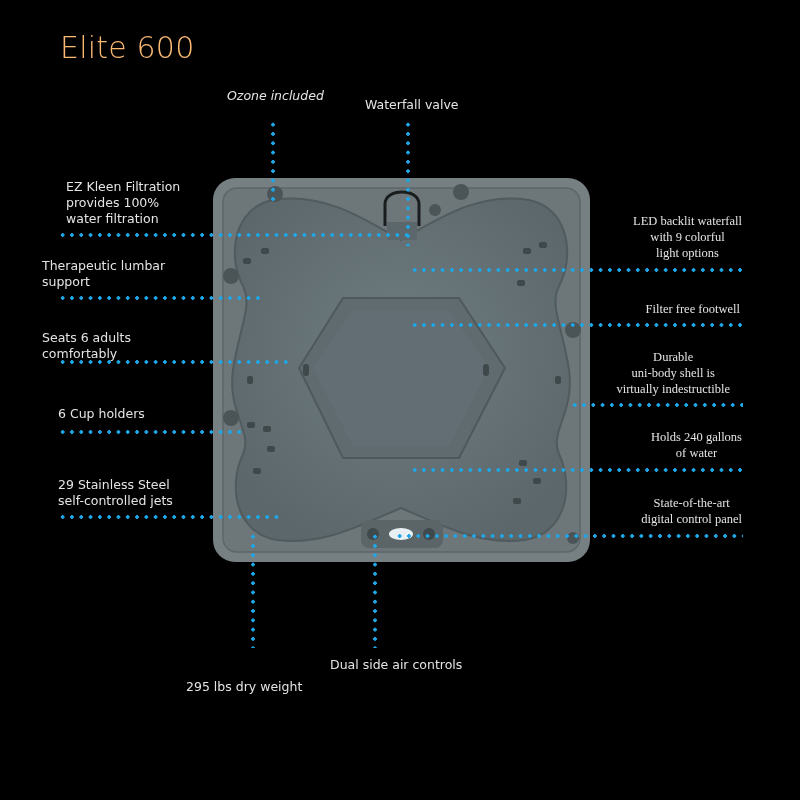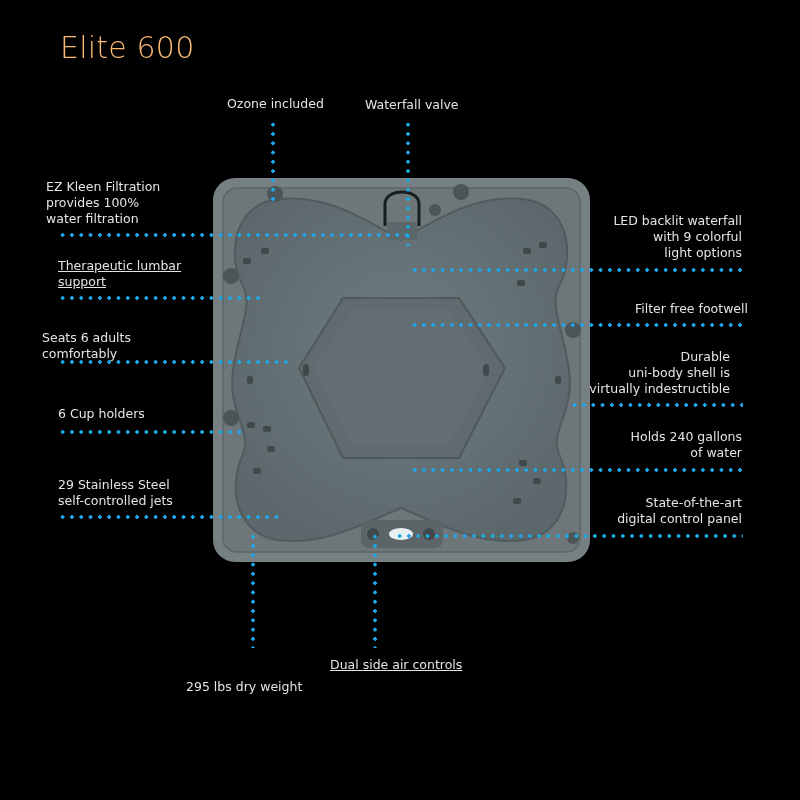--- a/index.html
+++ b/index.html
@@ -1,20 +1,20 @@
 <!DOCTYPE html>
 <html><head>
 <meta charset="utf-8">
 <style>
   html, body { margin:0; padding:0; }
   body { width:800px; height:800px; background:#000; position:relative; overflow:hidden;
          font-family:"DejaVu Sans", sans-serif; color:#e6e6e6; }
   .title { position:absolute; left:60px; top:30px; font-size:30px; font-weight:300; color:#fdba74; letter-spacing:0.2px; }
   .lbl { position:absolute; font-size:12.5px; line-height:16px; color:#e4e4e4; white-space:pre-line; }
-  .lbl.r { text-align:right; }
+  .lbl.r { text-align:center;font-family:Liberation Serif, serif; }
   .hline { position:absolute; height:4px;
            background-image: radial-gradient(circle, #1ea6e6 1.6px, transparent 2px);
            background-size:9.3px 4px; background-repeat:repeat-x; }
   .vline { position:absolute; width:4px;
            background-image: radial-gradient(circle, #1ea6e6 1.6px, transparent 2px);
            background-size:4px 9.3px; background-repeat:repeat-y; }
   .tub { position:absolute; left:213px; top:178px; width:377px; height:384px; }
 </style>
 </head>
 <body>
@@ -69,62 +69,62 @@
     <rect x="34" y="198" width="6" height="8" rx="2"></rect>
     <rect x="342" y="198" width="6" height="8" rx="2"></rect>
   </g>
 
   <rect x="148" y="342" width="82" height="28" rx="8" fill="#5b6568"></rect>
   <circle cx="160" cy="356" r="6" fill="#3f484b"></circle>
   <ellipse cx="188" cy="356" rx="12" ry="6" fill="#e8f0f4"></ellipse>
   <circle cx="216" cy="356" r="6" fill="#3f484b"></circle>
 </svg>
 
-<div class="lbl" style="left:227px;top:96px;">Ozone included</div>
+<div class="lbl" style="left:227px;top:88px;font-style:italic;">Ozone included</div>
 <div class="vline" style="left:271px;top:120px;height:82px;"></div>
 <div class="lbl" style="left:365px;top:97px;">Waterfall valve</div>
 <div class="vline" style="left:406px;top:120px;height:126px;"></div>
 
-<div class="lbl" style="left:46px;top:179px;">EZ Kleen Filtration
+<div class="lbl" style="left:66px;top:179px;">EZ Kleen Filtration
 provides 100%
 water filtration</div>
 <div class="hline" style="left:58px;top:233px;width:352px;"></div>
 
-<div class="lbl" style="left:58px;top:258px;text-decoration:underline;">Therapeutic lumbar
+<div class="lbl" style="left:42px;top:258px;">Therapeutic lumbar
 support</div>
 <div class="hline" style="left:58px;top:296px;width:206px;"></div>
 
 <div class="lbl" style="left:42px;top:322px;margin-top:8px;">Seats 6 adults
 comfortably</div>
 <div class="hline" style="left:58px;top:360px;width:230px;"></div>
 
 <div class="lbl" style="left:58px;top:406px;">6 Cup holders</div>
 <div class="hline" style="left:58px;top:430px;width:184px;"></div>
 
 <div class="lbl" style="left:58px;top:477px;">29 Stainless Steel
 self-controlled jets</div>
 <div class="hline" style="left:58px;top:515px;width:226px;"></div>
 
 <div class="lbl r" style="right:58px;top:213px;">LED backlit waterfall
 with 9 colorful
 light options</div>
 <div class="hline" style="left:410px;top:268px;width:333px;"></div>
 
-<div class="lbl r" style="right:52px;top:301px;">Filter free footwell</div>
+<div class="lbl r" style="right:60px;top:301px;">Filter free footwell</div>
 <div class="hline" style="left:410px;top:323px;width:333px;"></div>
 
 <div class="lbl r" style="right:70px;top:349px;">Durable
 uni-body shell is
 virtually indestructible</div>
 <div class="hline" style="left:570px;top:403px;width:173px;"></div>
 
 <div class="lbl r" style="right:58px;top:429px;">Holds 240 gallons
 of water</div>
 <div class="hline" style="left:410px;top:468px;width:333px;"></div>
 
 <div class="lbl r" style="right:58px;top:495px;">State-of-the-art
 digital control panel</div>
 <div class="hline" style="left:395px;top:534px;width:348px;"></div>
 
 <div class="vline" style="left:251px;top:532px;height:116px;"></div>
 <div class="lbl" style="left:186px;top:679px;">295 lbs dry weight</div>
 <div class="vline" style="left:373px;top:532px;height:116px;"></div>
-<div class="lbl" style="left:330px;top:657px;text-decoration:underline;">Dual side air controls</div>
+<div class="lbl" style="left:330px;top:657px;">Dual side air controls</div>
 
 </body></html>

